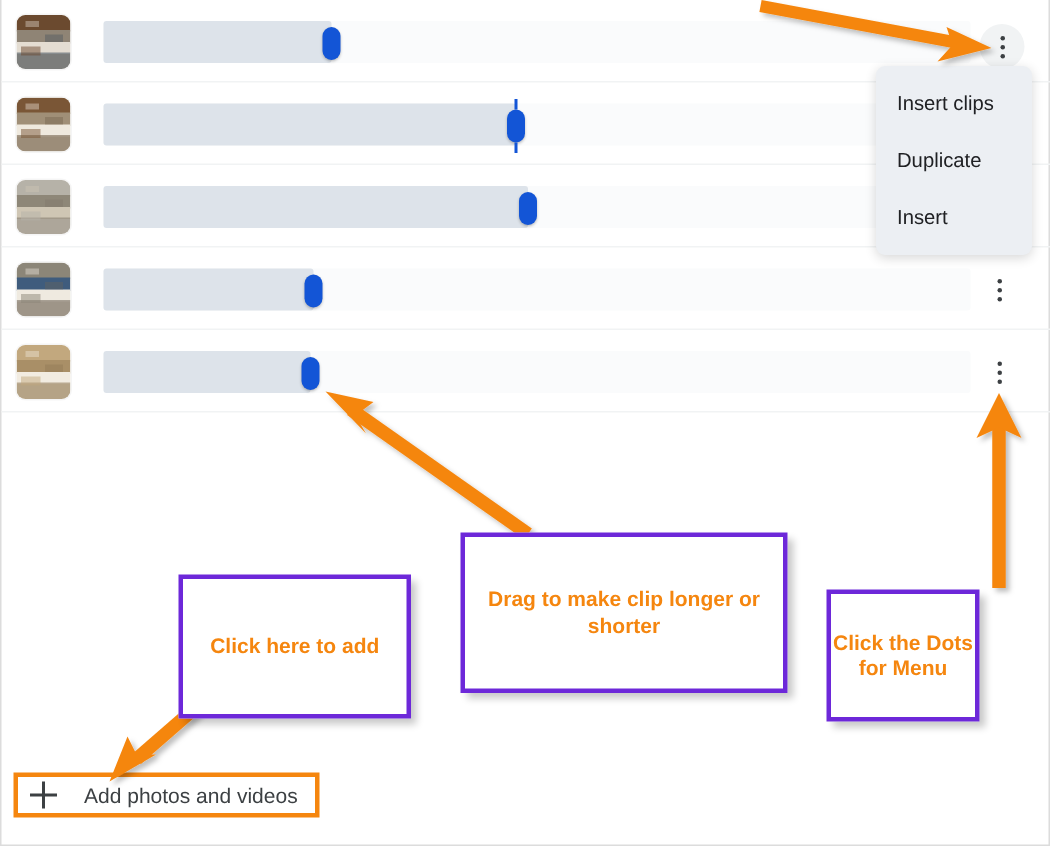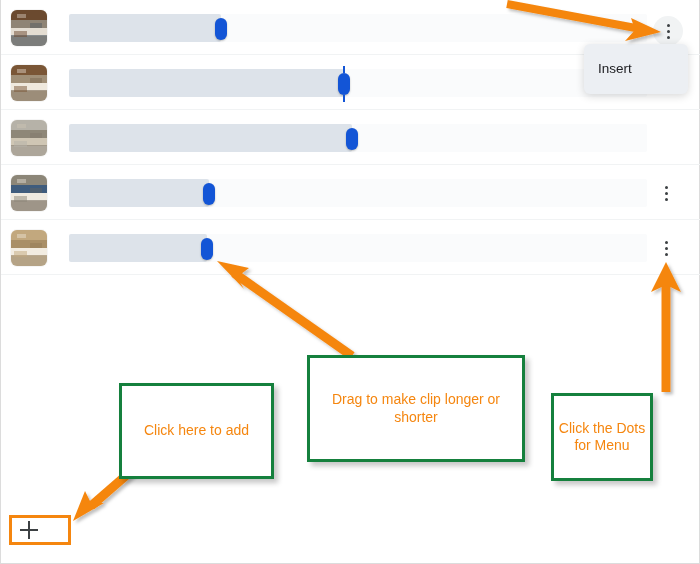--- a/index.html
+++ b/index.html
@@ -123,26 +123,26 @@
     content:"";position:absolute;background:#3c4043;
   }
   .add-btn .plus:before{left:0;top:8px;width:18px;height:1.6px;}
   .add-btn .plus:after{top:0;left:8px;height:18px;width:1.6px;}
   .add-btn .lbl{font-size:14px;color:#3c4043;}
 
   
   .callout{
     position:absolute;
     background:#fff;
-    border:3px solid #15803d;
+    border:3px solid #6d28d9;
     box-shadow:4px 4px 5px rgba(0,0,0,.22);
     display:flex;align-items:center;justify-content:center;
     box-sizing:border-box;
     color:#f5860f;
-    font-weight:normal;
+    font-weight:bold;
     text-align:center;
     line-height:1.25;
     z-index:14;
   }
 
   
   .annot{position:absolute;left:0;top:0;width:700px;height:564px;pointer-events:none;z-index:13;}
 </style>
 </head>
 <body>
@@ -256,25 +256,28 @@
         <div class="rowline"></div>
         <div class="dots" style="right: 23px; top: 16px;">
           <i></i>
           <i></i>
           <i></i>
         </div>
       </div>
     </div>
 
   <div class="menu" id="clip-menu" style="left:583px;top:44px;width:104px;">
+      <div class="menu-item">Insert clips</div>
+      <div class="menu-item">Duplicate</div>
       <div class="menu-item">Insert</div>
     </div>
 
   <div class="add-btn">
     <span class="plus"></span>
+    <span class="lbl">Add photos and videos</span>
   </div>
 
   <div class="callout" id="callout-add" style="left:118px;top:383px;width:155px;height:96px;font-size:14px;">
     <span>Click here to add</span>
   </div>
 
   <div class="callout" id="callout-drag" style="left:306px;top:355px;width:218px;height:107px;font-size:14px;padding:0 12px;">
     <span>Drag to make clip longer or shorter</span>
   </div>
 

